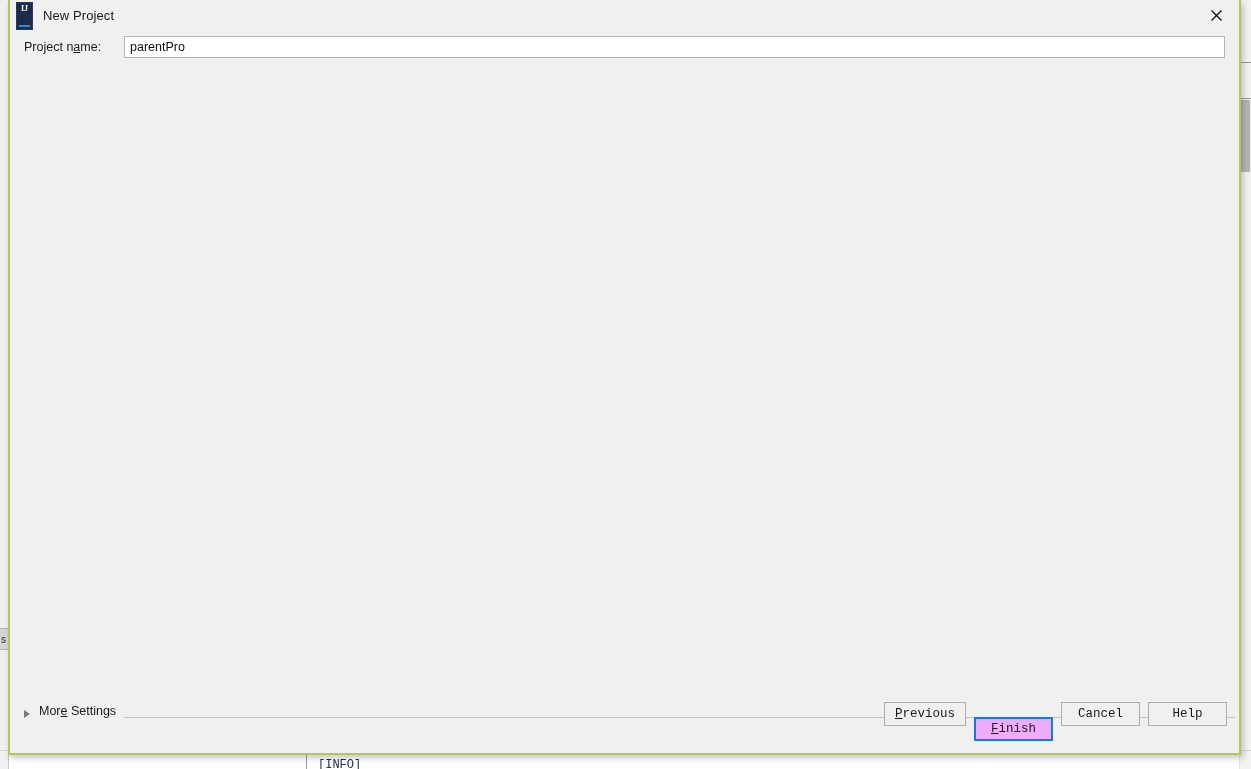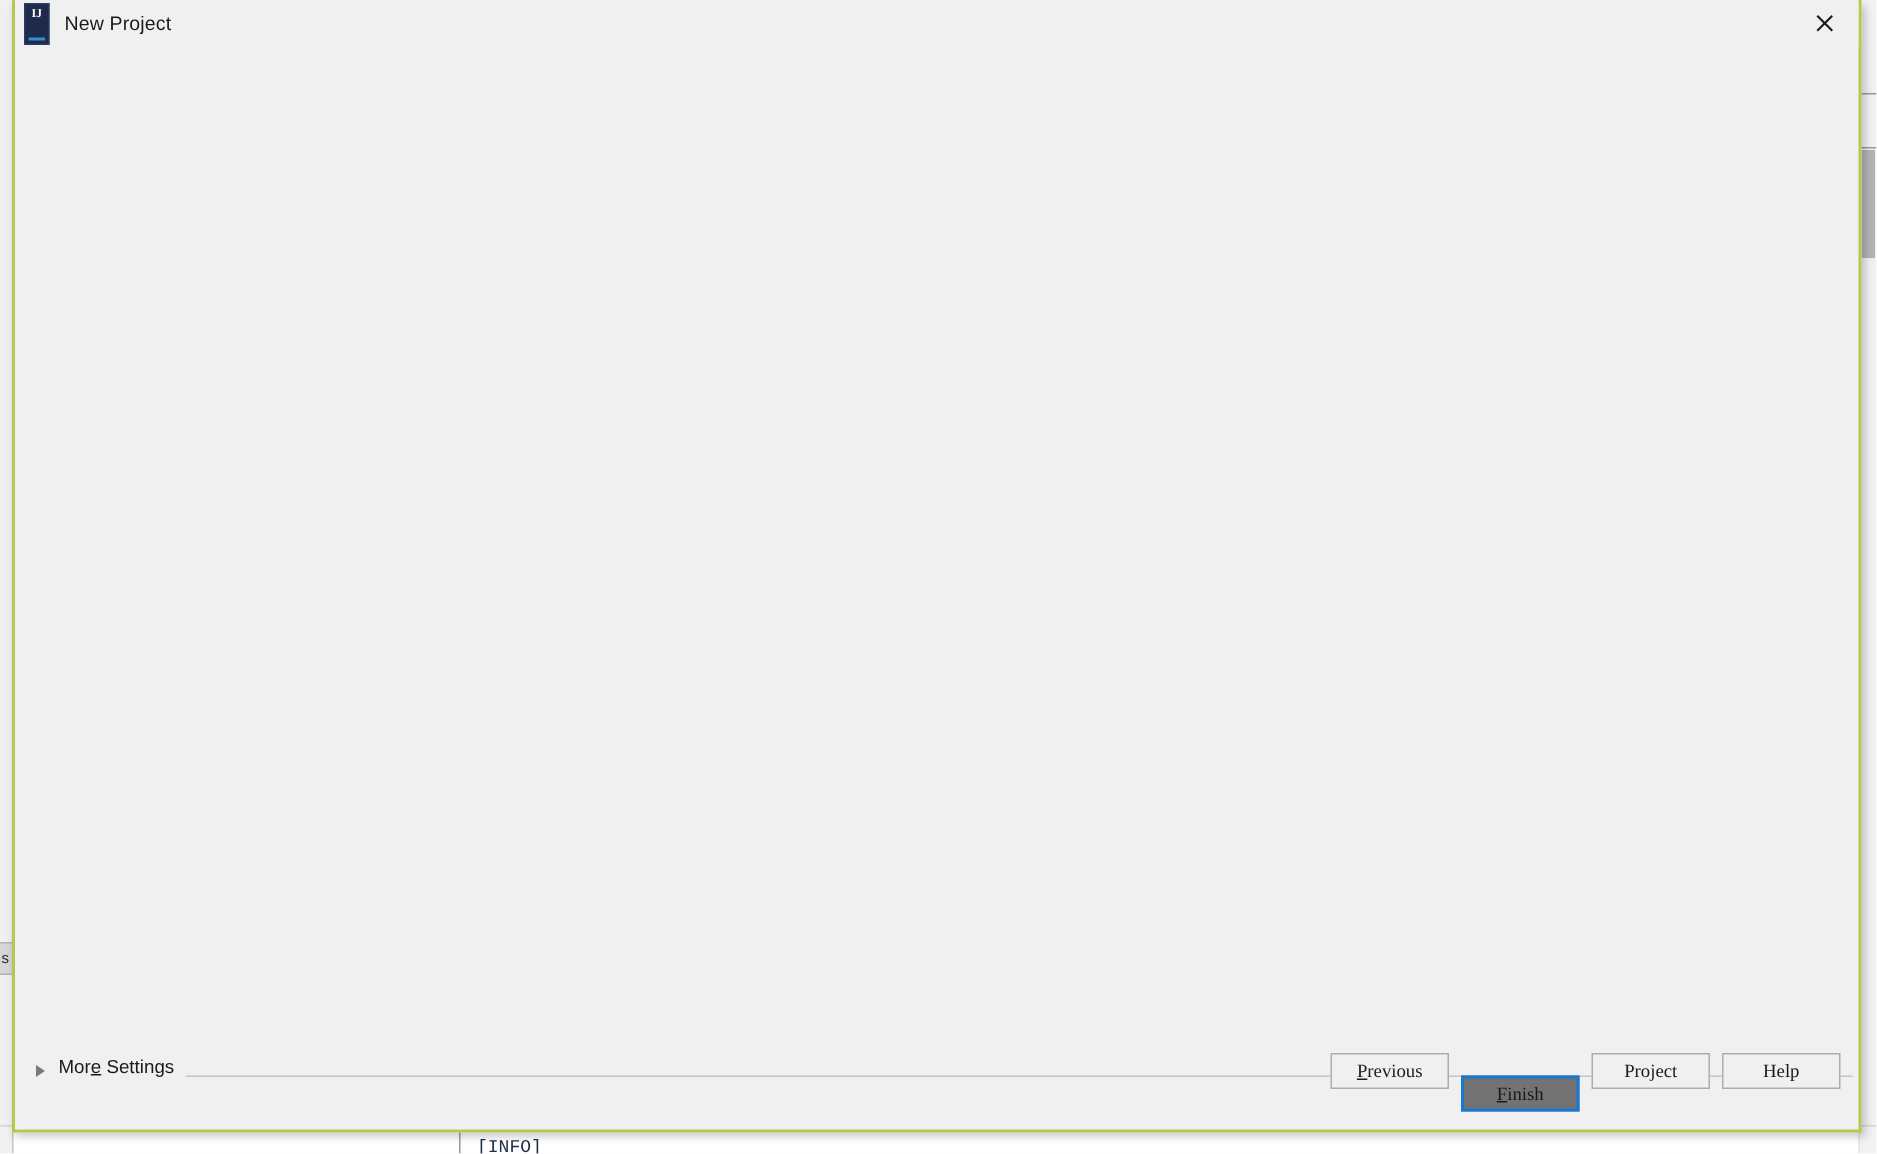--- a/index.html
+++ b/index.html
@@ -262,28 +262,28 @@
     min-width: 79px;
     height: 24px;
     background: #f0f0f0;
     border: 1px solid #adadad;
     box-sizing: border-box;
     font-size: 12.5px;
     color: #1a1a1a;
     display: flex;
     align-items: center;
     justify-content: center;
-    font-family: Liberation Serif, serif;
+    font-family: Liberation Mono, monospace;
     cursor: default;
     padding: 0 10px;
   }
   .btn u { text-decoration: underline; }
   .btn.default-focus {
     border: 2px solid #1779d4;
-    background: #737373;
+    background: #f0abfc;
     margin-top: 30px;
   }
 
   
   .watermark {
     position: absolute;
     left: 1060px;
     top: 738px;
     font-size: 15px;
     color: rgba(130,150,175,0.38);
@@ -327,40 +327,44 @@
       <span class="close-btn">
         <svg width="13" height="13" viewBox="0 0 13 13" aria-hidden="true">
           <line x1="1.5" y1="1.5" x2="11.5" y2="11.5" stroke="#1a1a1a" stroke-width="1.4"></line>
           <line x1="11.5" y1="1.5" x2="1.5" y2="11.5" stroke="#1a1a1a" stroke-width="1.4"></line>
         </svg>
       </span>
     </div>
 
     <div class="form-area">
 
+      <div class="form-row">
+        <span class="form-label"><span>Project n</span><u>a</u><span>me:</span></span>
+        <input class="text-field" type="text" value="parentPro" style="">
+      </div>
 
 
       <div class="body-filler"></div>
     </div>
 
     <div class="more-settings">
       <span class="disclosure-tri"></span>
       <span class="more-settings-label"><span>Mor</span><u>e</u><span> Settings</span></span>
       <span class="more-settings-rule"></span>
     </div>
 
     <div class="button-bar">
       <div class="btn">
           <span><span></span><u>P</u><span>revious</span></span>
         </div>
       <div class="btn default-focus">
           <span><span></span><u>F</u><span>inish</span></span>
         </div>
       <div class="btn">
-          <span><span>Project</span><u></u><span></span></span>
+          <span><span>Cancel</span><u></u><span></span></span>
         </div>
       <div class="btn">
           <span><span>Help</span><u></u><span></span></span>
         </div>
     </div>
 
   </div>
 
 
 </div>

